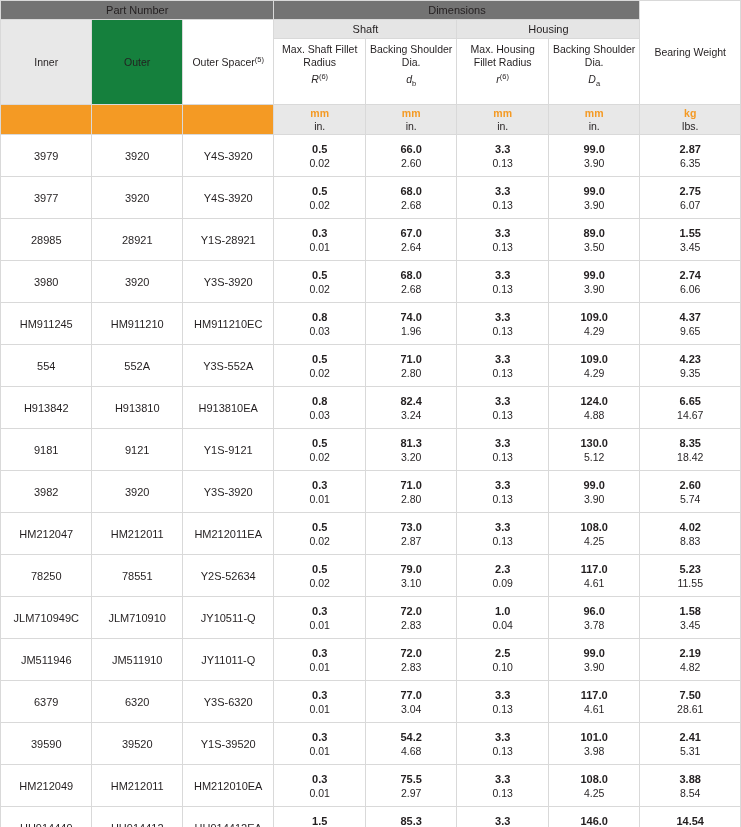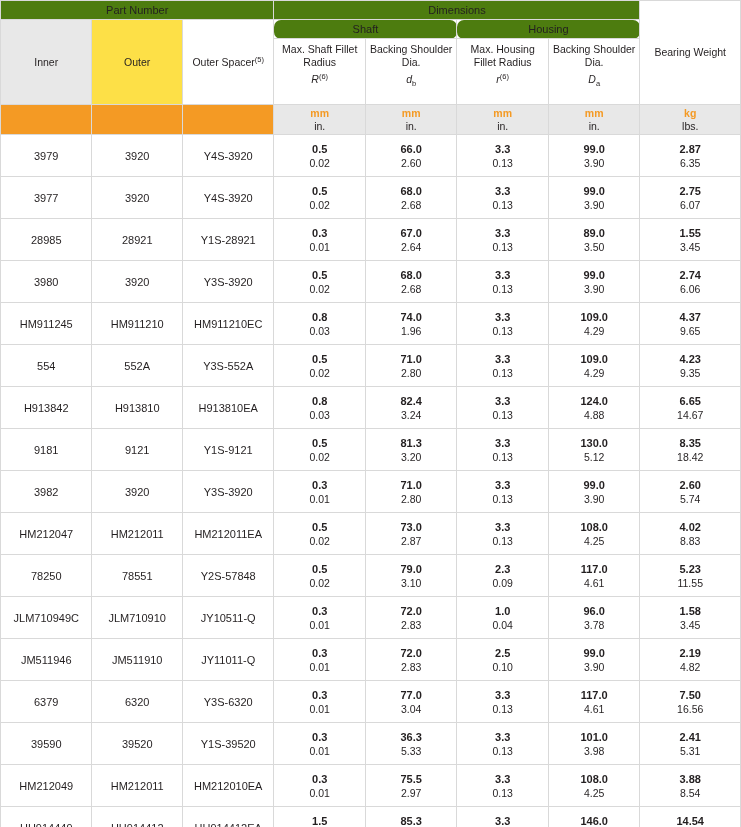--- a/index.html
+++ b/index.html
@@ -20,50 +20,49 @@
   }
   table.spec td, table.spec th {
     border: 1px solid #d9d9d9;
     padding: 0;
     vertical-align: middle;
     text-align: center;
     font-weight: normal;
   }
   
   .h-grey {
-    background: #4d7c0f;
+    background: #737373;
     color: #231f20;
     font-size: 11px;
     height: 18px;
   }
   .h-orange {
-    background: #4d7c0f;
+    background: #e5e5e5;
     color: #231f20;
     font-size: 11px;
     height: 18px;
-    border-radius: 7px;
   }
   .h-orange-dark {
     background: #f49a24;
     color: #ffffff;
     font-size: 11px;
     font-weight: bold;
     height: 26px;
   }
   .h-sub {
     font-size: 10.5px;
     line-height: 13px;
     color: #231f20;
     padding: 4px 3px;
   }
   .h-grey-cell {
     background: #e8e8e8;
   }
   .h-orange-cell {
-    background: #fde047;
+    background: #15803d;
     margin-left: 44px;
   }
   .h-white-cell {
     background: #ffffff;
   }
   .sym {
     font-size: 10.5px;
     padding-bottom: 19px;
   }
   .sym i {
@@ -450,21 +449,21 @@
           <span class="num-plain">4.25</span>
         </td>
         <td class="bw-cell">
           <span class="num-bold">4.02</span>
           <span class="num-plain">8.83</span>
         </td>
       </tr>
       <tr>
         <td class="pn">78250</td>
         <td class="pn">78551</td>
-        <td class="pn">Y2S-57848</td>
+        <td class="pn">Y2S-52634</td>
         <td class="dim-cell">
           <span class="num-bold">0.5</span>
           <span class="num-plain">0.02</span>
         </td>
         <td class="dim-cell">
           <span class="num-bold">79.0</span>
           <span class="num-plain">3.10</span>
         </td>
         <td class="dim-cell">
           <span class="num-bold">2.3</span>
@@ -544,34 +543,34 @@
         <td class="dim-cell">
           <span class="num-bold">3.3</span>
           <span class="num-plain">0.13</span>
         </td>
         <td class="dim-cell">
           <span class="num-bold">117.0</span>
           <span class="num-plain">4.61</span>
         </td>
         <td class="bw-cell">
           <span class="num-bold">7.50</span>
-          <span class="num-plain">16.56</span>
+          <span class="num-plain">28.61</span>
         </td>
       </tr>
       <tr>
         <td class="pn">39590</td>
         <td class="pn">39520</td>
         <td class="pn">Y1S-39520</td>
         <td class="dim-cell">
           <span class="num-bold">0.3</span>
           <span class="num-plain">0.01</span>
         </td>
         <td class="dim-cell">
-          <span class="num-bold">36.3</span>
-          <span class="num-plain">5.33</span>
+          <span class="num-bold">54.2</span>
+          <span class="num-plain">4.68</span>
         </td>
         <td class="dim-cell">
           <span class="num-bold">3.3</span>
           <span class="num-plain">0.13</span>
         </td>
         <td class="dim-cell">
           <span class="num-bold">101.0</span>
           <span class="num-plain">3.98</span>
         </td>
         <td class="bw-cell">

